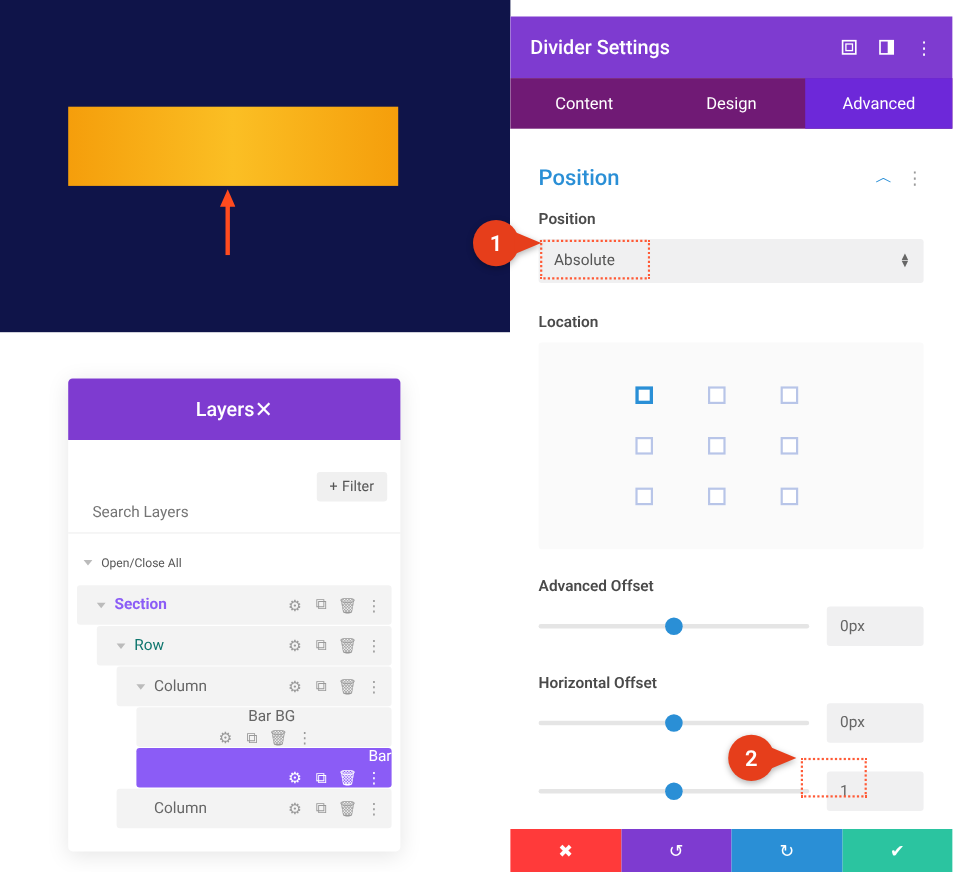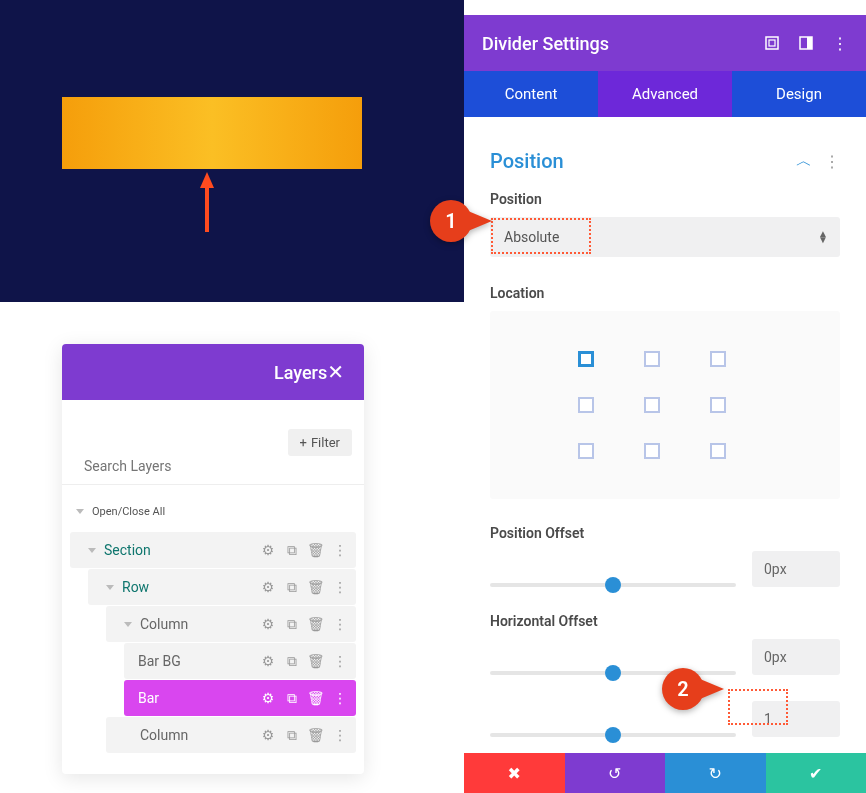--- a/index.html
+++ b/index.html
@@ -6,74 +6,74 @@
   body { width: 866px; height: 793px; background: #fff; overflow: hidden; position: relative; }
   
   
   .canvas-area { position: absolute; top: 0; left: 0; width: 464px; height: 302px; background: #0f1449; }
   .orange-bar { position: absolute; top: 97px; left: 62px; width: 300px; height: 72px; background: linear-gradient(90deg, #f59e0b, #fbbf24, #f59e0b); }
   .arrow-up { position: absolute; top: 172px; left: 200px; width: 14px; height: 60px; }
   .arrow-up svg { display: block; }
   
   
   .layers-panel { position: absolute; top: 344px; left: 62px; width: 302px; background: #fff; border-radius: 4px; box-shadow: 0 4px 20px rgba(0,0,0,0.1); }
-  .layers-header { background: #7e3bd0; color: #fff; padding: 0 20px; height: 56px; display: flex; align-items: center; justify-content: flex-end; border-radius: 4px 4px 0 0; }
+  .layers-header { background: #7e3bd0; color: #fff; padding: 0 20px; height: 56px; display: flex; align-items: center; justify-content: center; border-radius: 4px 4px 0 0; }
   .layers-title { font-size: 18px; font-weight: 500; }
   .close-x { font-size: 20px; cursor: pointer; }
   .layers-search-row { display: flex; align-items: center; padding: 10px 12px 10px 22px; border-bottom: 1px solid #eee; }
   .layers-search { flex: 1; border: none; outline: none; font-size: 14px; color: #999; background: transparent; margin-top: 48px; }
   .filter-btn { background: #f0f0f0; border: none; padding: 6px 12px; border-radius: 3px; font-size: 13px; color: #555; cursor: pointer; display: flex; align-items: center; gap: 4px; }
   .layers-body { padding: 12px 8px 20px 8px; }
   .open-close { padding: 8px 6px 14px 6px; display: flex; align-items: center; gap: 8px; font-size: 11px; color: #555; }
   .tri { width: 0; height: 0; border-top: 5px solid #bbb; border-left: 4px solid transparent; border-right: 4px solid transparent; display: inline-block; }
   .layer-row { display: flex; align-items: center; height: 36px; border-radius: 3px; font-size: 14px; margin-bottom: 1px; }
   .layer-row .tri-wrap { width: 16px; display: flex; justify-content: center; }
   .layer-row .label { flex: 1; padding-left: 4px; color: #666; }
-  .layer-row.blue .label { color: #0f766e; }
+  .layer-row.blue .label { color: #8b5cf6; font-weight: bold; }
   .layer-row.green .label { color: #0f766e; }
-  .layer-row.selected { background: #d946ef; color: #fff; }
+  .layer-row.selected { background: #8b5cf6; color: #fff; align-items: flex-end; }
   .layer-row.selected .label { color: #fff; }
   .layer-row.light { background: #f3f3f3; }
   .layer-row.indent-0 { margin-left: 0px; }
   .layer-row.indent-1 { margin-left: 18px; }
   .layer-row.indent-2 { margin-left: 36px; }
-  .layer-row.indent-3 { margin-left: 54px; padding-left: 10px; }
+  .layer-row.indent-3 { margin-left: 54px; padding-left: 10px; flex-direction: column; }
   .row-actions { display: flex; align-items: center; gap: 8px; padding-right: 8px; color: #999; }
   .layer-row.selected .row-actions { color: #fff; }
   .row-actions span { width: 16px; display: flex; justify-content: center; cursor: pointer; }
   
   
   .settings-panel { position: absolute; top: 15px; right: 0; width: 402px; background: #fff; display: flex; flex-direction: column; height: 778px; }
   .settings-header { background: #7e3bd0; color: #fff; height: 56px; display: flex; align-items: center; justify-content: space-between; padding: 0 18px; }
   .settings-title { font-size: 18px; font-weight: 500; }
   .header-icons { display: flex; gap: 18px; align-items: center; }
   .header-icons span { cursor: pointer; display:flex; align-items:center; justify-content:center; }
   
-  .tabs { display: flex; background: #1d4ed8; }
+  .tabs { display: flex; background: #701a75; }
   .tab { flex: 1; text-align: center; padding: 14px 0; color: #fff; font-size: 15px; cursor: pointer; }
   .tab.active { background: #6d28d9; }
   
   .settings-body { flex: 1; padding: 16px 26px; overflow-y: auto; background: #fff; }
   .section-head { display: flex; align-items: center; justify-content: space-between; padding: 16px 0 18px 0; }
   .section-title { color: #2a8fd6; font-size: 20px; font-weight: 500; }
   .section-icons { display: flex; gap: 12px; align-items: center; color: #999; }
   
   .field-label { font-size: 14px; color: #4a4a4a; margin-bottom: 10px; font-weight: 600; }
   .select-wrap { position: relative; margin-bottom: 28px; }
   .select { width: 100%; background: #f0f0f1; border: none; padding: 12px 14px; font-size: 14px; color: #555; border-radius: 3px; appearance: none; cursor: pointer; }
   .select-arrows { position: absolute; right: 12px; top: 50%; transform: translateY(-50%); pointer-events: none; color: #666; font-size: 10px; line-height: 6px; }
   
   .dotted-highlight { position: absolute; border: 2px dotted #ff5a36; pointer-events: none; }
   
   .location-box { background: #fafafa; border-radius: 3px; padding: 40px 88px; margin-bottom: 26px; }
   .anchor-grid { display: grid; grid-template-columns: repeat(3, 16px); grid-template-rows: repeat(3, 16px); gap: 30px 50px; }
   .anchor { width: 16px; height: 16px; border: 2px solid #b8c5e8; background: #fff; cursor: pointer; }
   .anchor.active { border-color: #2a8fd6; border-width: 3px; }
   
-  .slider-row { display: flex; align-items: flex-end; gap: 16px; margin-bottom: 26px; }
+  .slider-row { display: flex; align-items: center; gap: 16px; margin-bottom: 26px; }
   .slider-track { flex: 1; position: relative; height: 4px; background: #e5e5e5; border-radius: 2px; }
   .slider-thumb { position: absolute; top: 50%; transform: translate(-50%, -50%); width: 16px; height: 16px; background: #2a8fd6; border-radius: 50%; cursor: pointer; }
   .slider-value { width: 88px; background: #f0f0f1; border: none; padding: 10px 12px; font-size: 14px; color: #666; border-radius: 3px; text-align: left; }
   
   .footer-actions { display: flex; height: 40px; }
   .footer-actions > div { flex: 1; display: flex; align-items: center; justify-content: center; cursor: pointer; color: #fff; }
   .fa-red { background: #ff3a3a; }
   .fa-purple { background: #7e3bd0; }
   .fa-blue { background: #2a8fd6; }
   .fa-green { background: #2bc4a0; }
@@ -206,22 +206,22 @@
           <svg width="16" height="16" viewBox="0 0 16 16">
             <rect x="2" y="2" width="12" height="12" fill="none" stroke="#fff" stroke-width="1.5"></rect>
             <rect x="9" y="2" width="5" height="12" fill="#fff"></rect>
           </svg>
         </span>
       <span>⋮</span>
     </div>
   </div>
   <div class="tabs">
     <div class="tab">Content</div>
+    <div class="tab">Design</div>
     <div class="tab active">Advanced</div>
-    <div class="tab">Design</div>
   </div>
   <div class="settings-body">
     <div class="section-head">
       <span class="section-title">Position</span>
       <div class="section-icons">
         <span style="color:#2a8fd6;">︿</span>
         <span>⋮</span>
       </div>
     </div>
 
@@ -241,21 +241,21 @@
         <div class="anchor"></div>
         <div class="anchor"></div>
         <div class="anchor"></div>
         <div class="anchor"></div>
         <div class="anchor"></div>
         <div class="anchor"></div>
         <div class="anchor"></div>
       </div>
     </div>
 
-    <div class="field-label">Position Offset</div>
+    <div class="field-label">Advanced Offset</div>
     <div class="slider-row">
       <div class="slider-track">
         <div class="slider-thumb" style="left:50%"></div>
       </div>
       <input class="slider-value" value="0px" style="">
     </div>
 
     <div class="field-label">Horizontal Offset</div>
     <div class="slider-row">
       <div class="slider-track">

